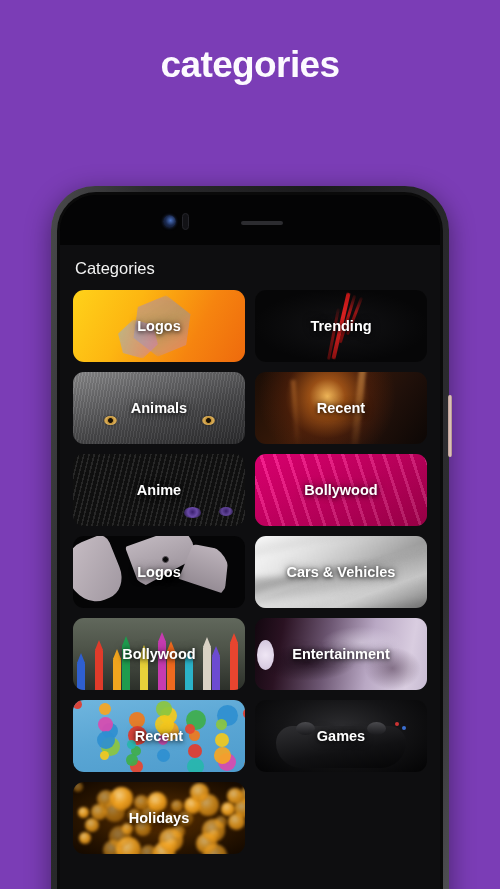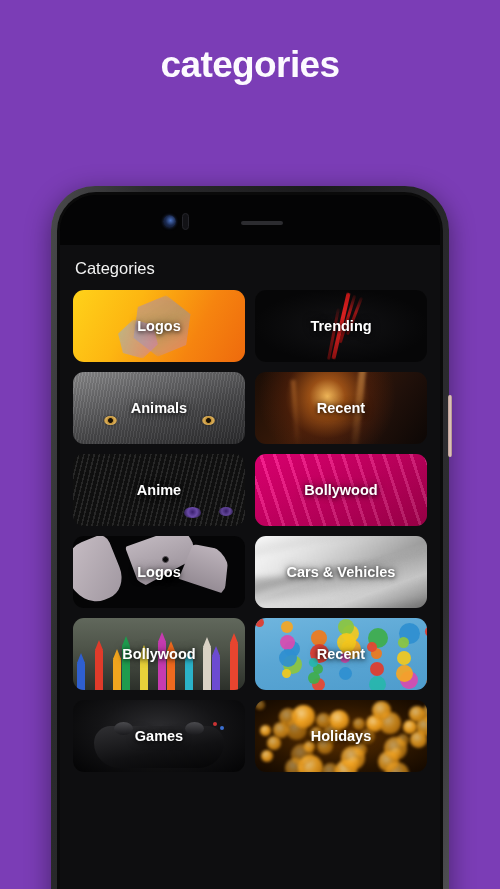--- a/index.html
+++ b/index.html
@@ -477,20 +477,27 @@
                   <div class="pencil" style="left:49px;height:55px;background:#1f9b4e;color:#1f9b4e;"></div>
                   <div class="pencil" style="left:67px;height:46px;background:#e8d23a;color:#e8d23a;"></div>
                   <div class="pencil" style="left:85px;height:59px;background:#c63bb0;color:#c63bb0;"></div>
                   <div class="pencil" style="left:94px;height:50px;background:#ef6a1f;color:#ef6a1f;"></div>
                   <div class="pencil" style="left:112px;height:41px;background:#2bb3c9;color:#2bb3c9;"></div>
                   <div class="pencil" style="left:130px;height:54px;background:#d9d2c4;color:#d9d2c4;"></div>
                   <div class="pencil" style="left:139px;height:45px;background:#6c4bd1;color:#6c4bd1;"></div>
                   <div class="pencil" style="left:157px;height:58px;background:#e8452f;color:#e8452f;"></div>
                 </div>
                 <div class="card-label">Bollywood</div>
+              </div>
+              <div class="card">
+                <div class="card-art art-entertainment">
+                  <div class="smoke"></div>
+                  <div class="oval"></div>
+                </div>
+                <div class="card-label">Entertainment</div>
               </div>
               <div class="card">
                 <div class="card-art art-funny">
                   <div class="balloon" style="left:0px;top:0px;width:9px;height:9px;background:#e23b2c;"></div>
                   <div class="balloon" style="left:29px;top:23px;width:16px;height:16px;background:#2f8fd0;"></div>
                   <div class="balloon" style="left:58px;top:46px;width:10px;height:10px;background:#3fae4b;"></div>
                   <div class="balloon" style="left:87px;top:7px;width:17px;height:17px;background:#f2c91d;"></div>
                   <div class="balloon" style="left:116px;top:30px;width:11px;height:11px;background:#ef7a1c;"></div>
                   <div class="balloon" style="left:145px;top:53px;width:18px;height:18px;background:#d84bb0;"></div>
                   <div class="balloon" style="left:28px;top:37px;width:19px;height:19px;background:#8cc63f;"></div>

